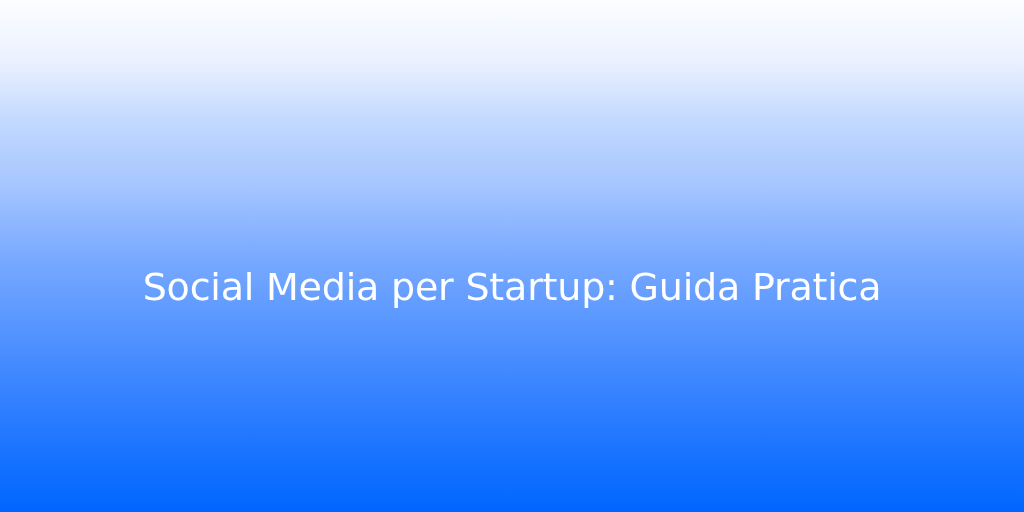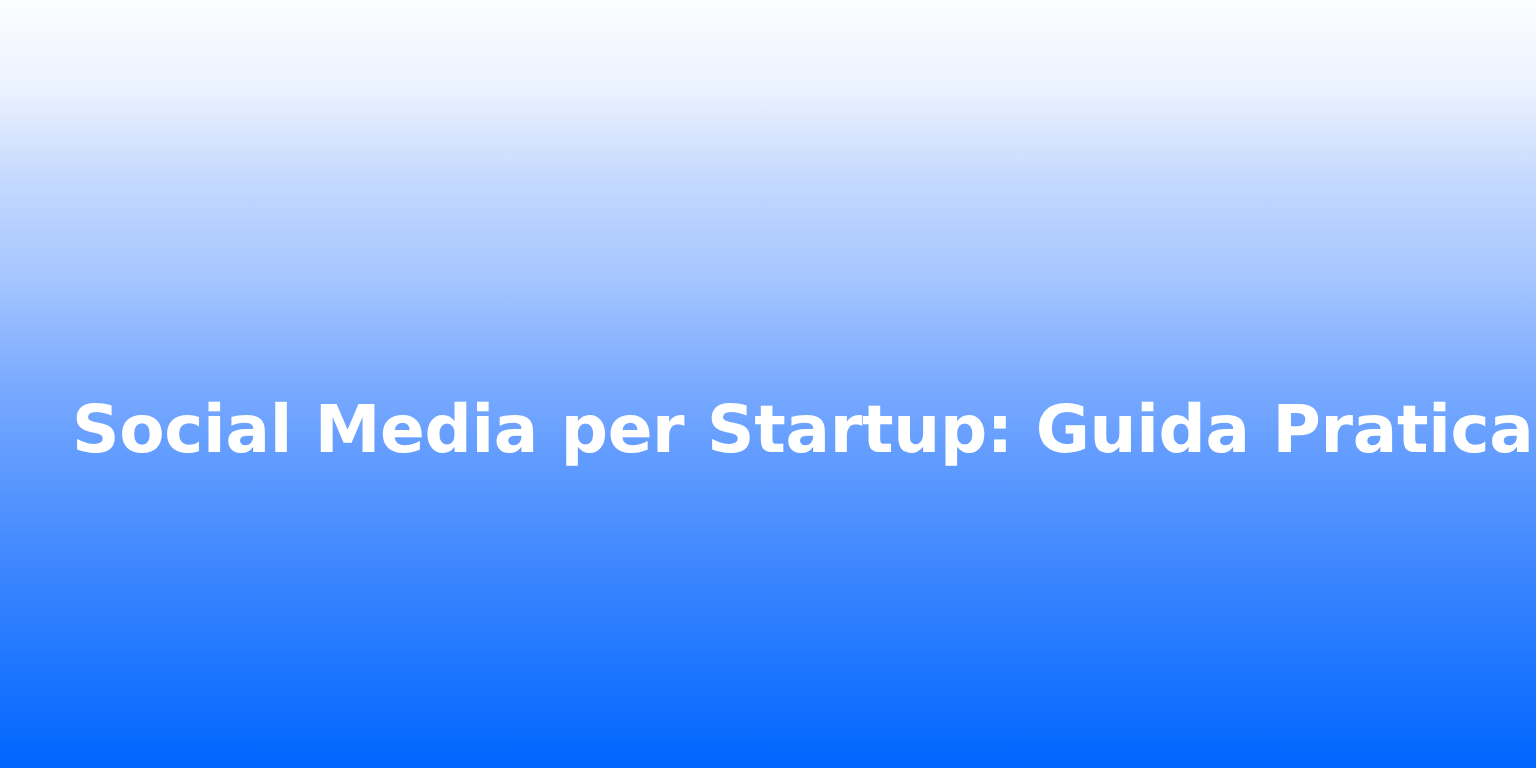--- a/index.html
+++ b/index.html
@@ -47,23 +47,23 @@
     top: 287px;
     transform: translateY(-50%);
     text-align: center;
     padding: 0 48px;
     box-sizing: border-box;
   }
 
   .hero-title {
     margin: 0;
     font-family: "DejaVu Sans", "Liberation Sans", sans-serif;
-    font-size: 44px;
+    font-size: 38px;
     line-height: 44px;
-    font-weight: 700;
+    font-weight: 400;
     letter-spacing: -0.2px;
     color: #ffffff;
     white-space: nowrap;
   }
 </style>
 </head>
 <body>
 
 <div class="hero-banner">
 

